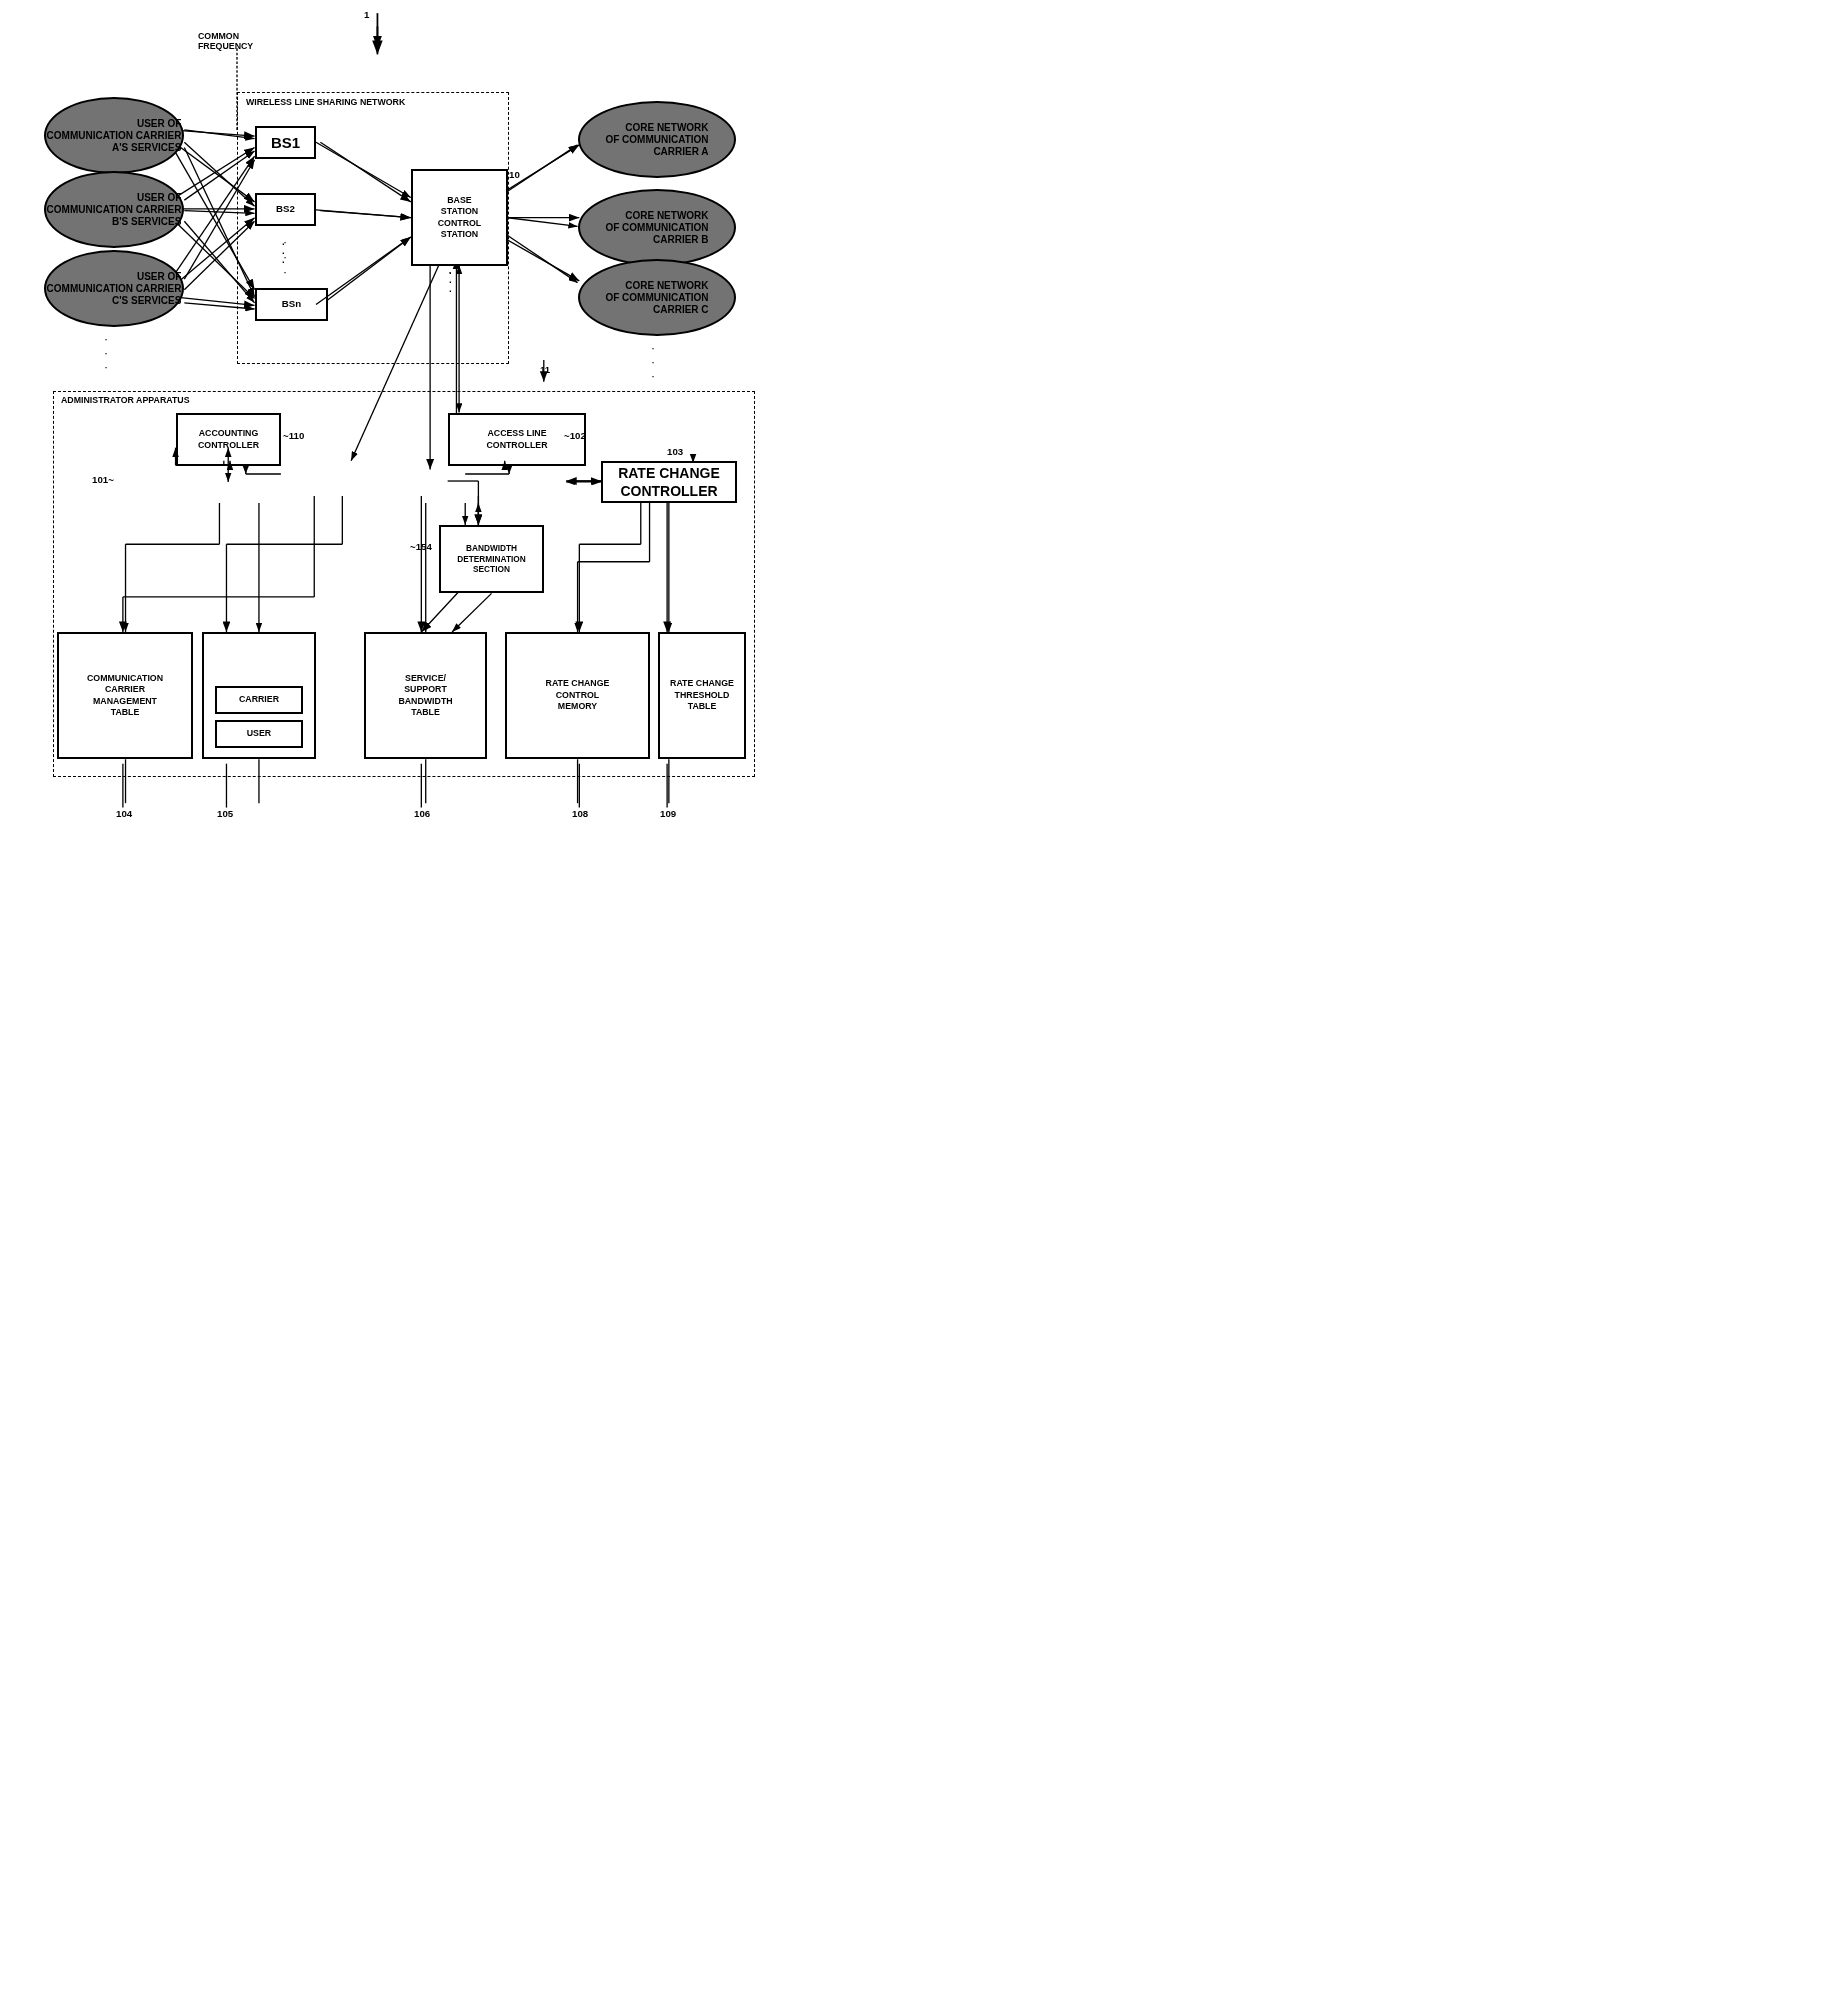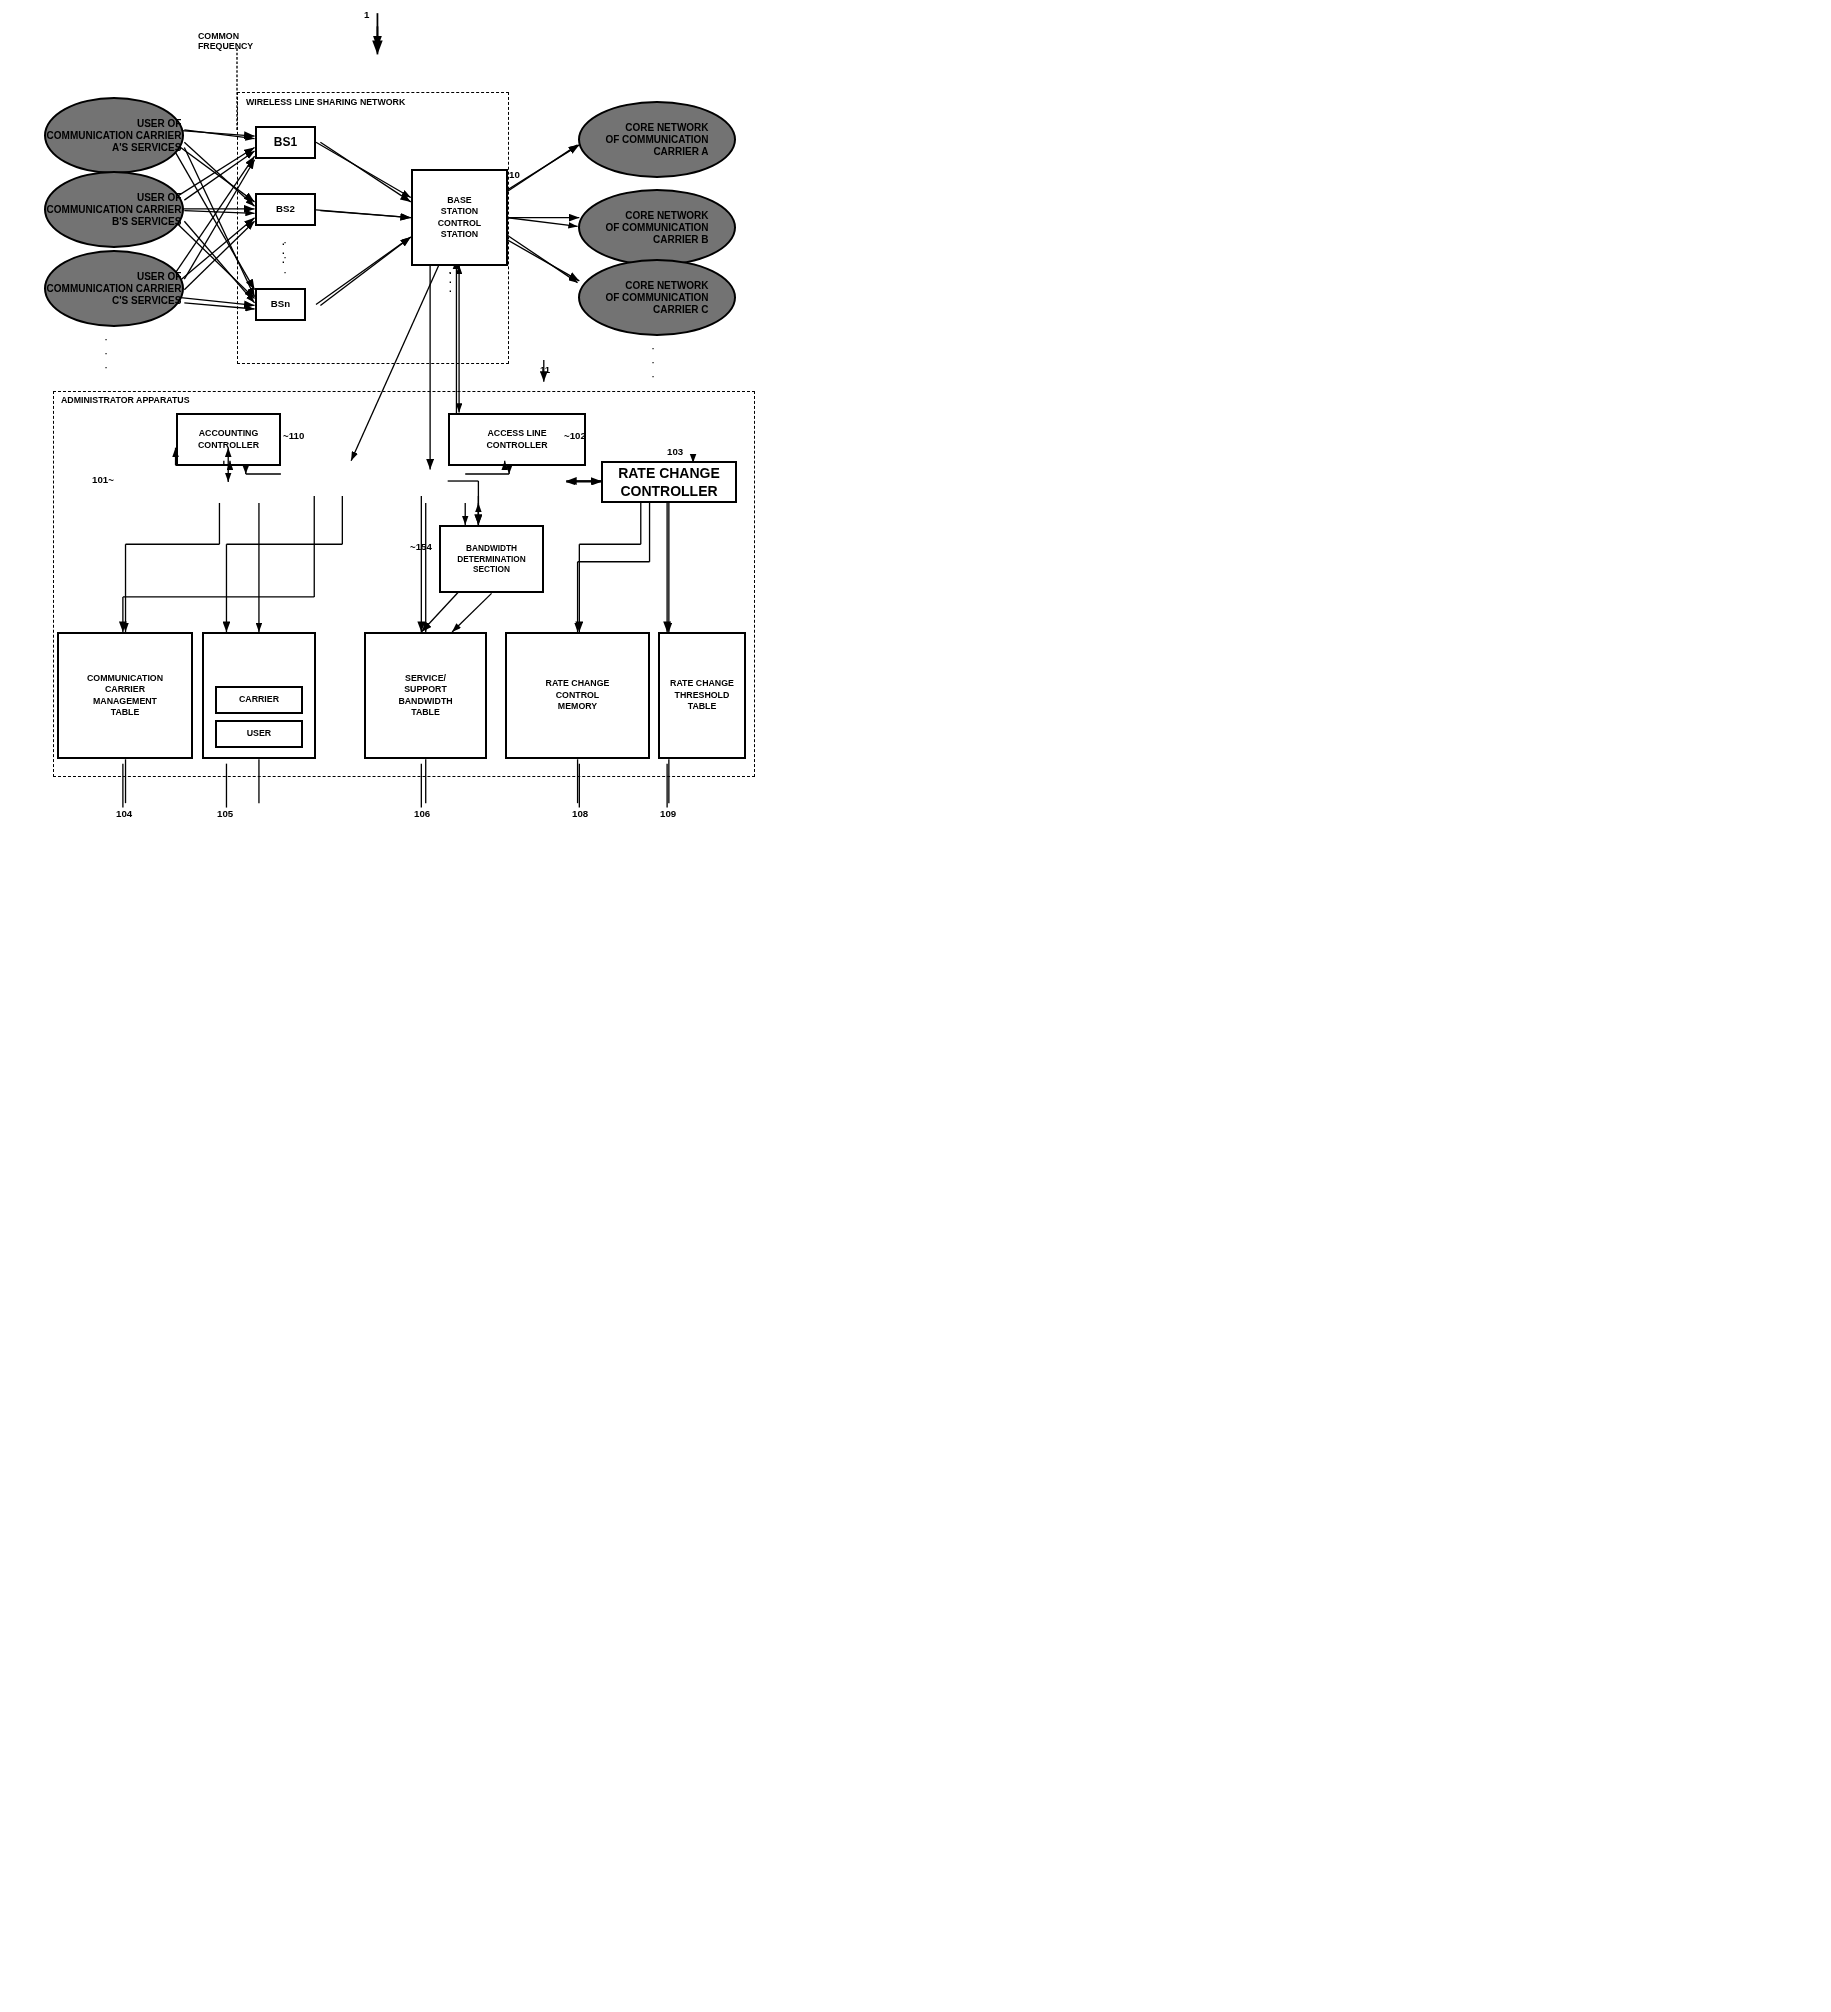--- a/index.html
+++ b/index.html
@@ -161,25 +161,25 @@
     <line x1="760" y1="870" x2="760" y2="920" stroke="#000" stroke-width="1.5"></line>
   </svg>
 
   <div class="ref-num" style="left:364px; top:8.8px;">1</div>
 
   <div class="region-label" style="left:198px; top:31px; font-size:8.8px;">COMMON<br>FREQUENCY</div>
 
   <div class="dashed-region" style="left:237px; top:92px; width:272px; height:272px;"></div>
   <div class="region-label" style="left:246px; top:97px;">WIRELESS LINE SHARING NETWORK</div>
 
-  <div class="box" style="left:255px; top:126px; width:61px; height:33px; font-size:12px;">BS1</div>
+  <div class="box" style="left:255px; top:126px; width:61px; height:33px; font-size:15px;">BS1</div>
 
   <div class="box" style="left:255px; top:193px; width:61px; height:33px; font-size:9.7px;">BS2</div>
 
-  <div class="box" style="left:255px; top:288px; width:51px; height:33px; font-size:9.7px;">BSn</div>
+  <div class="box" style="left:255px; top:288px; width:73px; height:33px; font-size:9.7px;">BSn</div>
 
   <div style="position:absolute; left:283px; top:235px; font-size:12.3px; line-height:1.2;">·<br>·<br>·</div>
 
   <div style="position:absolute; left:448px; top:235px; font-size:12.3px; line-height:1.2;">·<br>·<br>·</div>
 
   <div class="box" style="left:411px; top:169px; width:97px; height:97px;">BASE<br>STATION<br>CONTROL<br>STATION</div>
 
   <div class="ref-num" style="left:509px; top:169px;">10</div>
 
   <div class="ellipse" style="left:44px; top:97px; width:140px; height:77px;">USER OF<br>COMMUNICATION CARRIER<br>A'S SERVICES</div>

